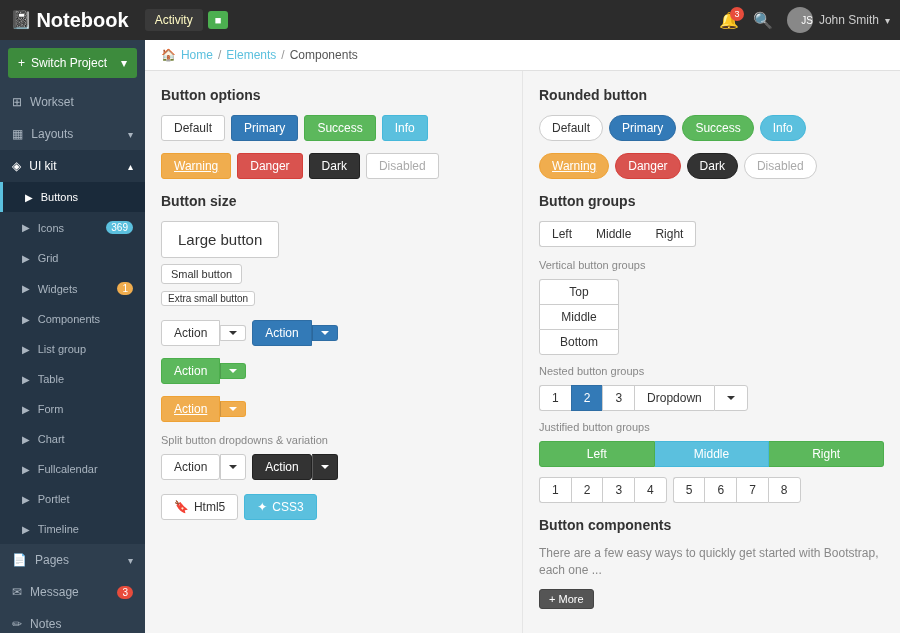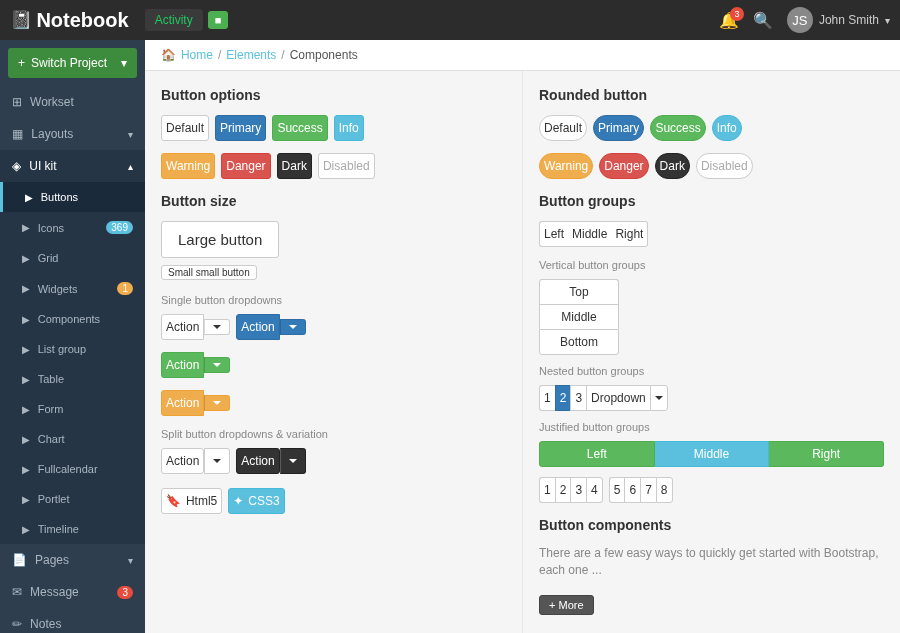--- a/index.html
+++ b/index.html
@@ -31,26 +31,26 @@
     .breadcrumb-sep { color: #999; }
 
     .content-inner { display: flex; gap: 0; padding: 0; }
     .content-left { flex: 1; padding: 16px; border-right: 1px solid #e5e5e5; overflow-y: auto; }
     .content-right { flex: 1; padding: 16px; overflow-y: auto; }
 
     .section-title { font-size: 14px; font-weight: 600; color: #333; margin-bottom: 12px; }
     .section-subtitle { font-size: 11px; color: #888; margin-bottom: 8px; }
 
     
-    .btn { display: inline-flex; align-items: center; justify-content: center; padding: 5px 4px; border-radius: 3px; border: 1px solid transparent; font-size: 12px; cursor: pointer; gap: 4px; }
+    .btn { display: inline-flex; align-items: center; justify-content: center; padding: 5px 12px; border-radius: 3px; border: 1px solid transparent; font-size: 12px; cursor: pointer; gap: 4px; }
     .btn-default { background: white; border-color: #ccc; color: #333; }
     .btn-primary { background: #337ab7; border-color: #2e6da4; color: white; }
     .btn-success { background: #5cb85c; border-color: #4cae4c; color: white; }
     .btn-info { background: #5bc0de; border-color: #46b8da; color: white; }
-    .btn-warning { background: #f0ad4e; border-color: #eea236; color: white; }
+    .btn-warning { background: #f0ad4e; border-color: #eea236; color: white; text-decoration: underline; }
     .btn-danger { background: #d9534f; border-color: #d43f3a; color: white; }
     .btn-dark { background: #333; border-color: #222; color: white; }
     .btn-disabled { background: white; border-color: #ccc; color: #aaa; cursor: not-allowed; }
 
     .btn-rounded { border-radius: 20px; }
 
     .btn-lg { padding: 9px 16px; font-size: 15px; }
     .btn-sm { padding: 3px 9px; font-size: 11px; }
     .btn-xs { padding: 1px 6px; font-size: 10px; }
 
@@ -68,43 +68,43 @@
     .btn-group-justified .btn { flex: 1; }
 
     .button-row { display: flex; flex-wrap: wrap; gap: 6px; margin-bottom: 12px; align-items: center; }
 
     .dropdown-btn { display: inline-flex; align-items: center; gap: 0; }
     .dropdown-btn .btn { border-radius: 3px 0 0 3px; }
     .dropdown-btn .caret-btn { padding: 5px 8px; border-radius: 0 3px 3px 0; border-left: 1px solid rgba(0,0,0,0.15); }
     .caret { display: inline-block; width: 0; height: 0; border-left: 4px solid transparent; border-right: 4px solid transparent; border-top: 4px solid currentColor; }
 
     
-    .components-text { font-size: 12px; color: #888; margin-bottom: 16px; line-height: 1.4; }
+    .components-text { font-size: 12px; color: #888; margin-bottom: 10px; line-height: 1.4; }
     .component-row { display: flex; align-items: center; gap: 6px; margin-bottom: 20px; flex-wrap: wrap; }
 
     .section-divider { margin-bottom: 14px; }
   </style>
 </head>
 <body>
 
 <div class="topbar">
   <span style="color:white;font-size:18px;margin-right:4px;">📓</span>
   <span style="color:white;font-weight:bold;font-size:20px;margin-right:16px;">Notebook</span>
   <div style="display:flex;align-items:center;gap:6px;background:#3a3a3a;padding:4px 10px;border-radius:3px;margin-right:5px;cursor:pointer;">
-    <span style="color:#22c55e;font-size:12px;">Activity</span>
+    <span style="color:#fef9c3;font-size:12px;">Activity</span>
   </div>
   <div style="background:#4caf50;color:white;font-size:11px;padding:3px 7px;border-radius:3px;margin-right:auto;">■</div>
   <div style="display:flex;align-items:center;gap:14px;">
     <div style="position:relative;cursor:pointer;">
       <span style="color:#ccc;font-size:16px;">🔔</span>
       <span style="position:absolute;top:-4px;right:-5px;background:#e74c3c;color:white;font-size:9px;width:14px;height:14px;border-radius:50%;display:flex;align-items:center;justify-content:center;">3</span>
     </div>
     <div style="cursor:pointer;"><span style="color:#ccc;font-size:16px;">🔍</span></div>
     <div style="display:flex;align-items:center;gap:6px;cursor:pointer;">
-      <div style="width:26px;height:26px;border-radius:50%;background:#888;display:flex;align-items:center;justify-content:center;color:white;font-size:13px;overflow:hidden;">
+      <div style="width:26px;height:26px;border-radius:50%;background:#888;display:flex;align-items:center;justify-content:flex-end;color:white;font-size:10px;overflow:hidden;">
           <span>JS</span>
         </div>
       <span style="color:#ccc;font-size:12px;">John Smith</span>
       <span style="color:#ccc;font-size:10px;">▾</span>
     </div>
   </div>
 </div>
 
 <div class="main-layout">
 
@@ -231,25 +231,25 @@
             <button class="btn btn-warning">Warning</button>
             <button class="btn btn-danger">Danger</button>
             <button class="btn btn-dark">Dark</button>
             <button class="btn btn-disabled">Disabled</button>
           </div>
         </div>
 
         <div class="section-divider">
           <div class="section-title">Button size</div>
           <div style="margin-bottom:6px;"><button class="btn btn-default btn-lg">Large button</button></div>
-          <div style="margin-bottom:6px;"><button class="btn btn-default btn-xs">Small small button</button></div>
-        </div>
-
-        <div class="section-divider">
-          <div class="section-subtitle">Single button dropdowns</div>
+          <div style="margin-bottom:6px;"><button class="btn btn-default btn-sm">Small button</button></div>
+          <div style="margin-bottom:6px;"><button class="btn btn-default btn-xs">Extra small button</button></div>
+        </div>
+
+        <div class="section-divider">
           <div class="button-row">
             <div class="dropdown-btn">
               <button class="btn btn-default">Action</button>
               <button class="btn btn-default caret-btn">
                   <span class="caret"></span>
                 </button>
             </div>
             <div class="dropdown-btn">
               <button class="btn btn-primary">Action</button>
               <button class="btn btn-primary caret-btn">

